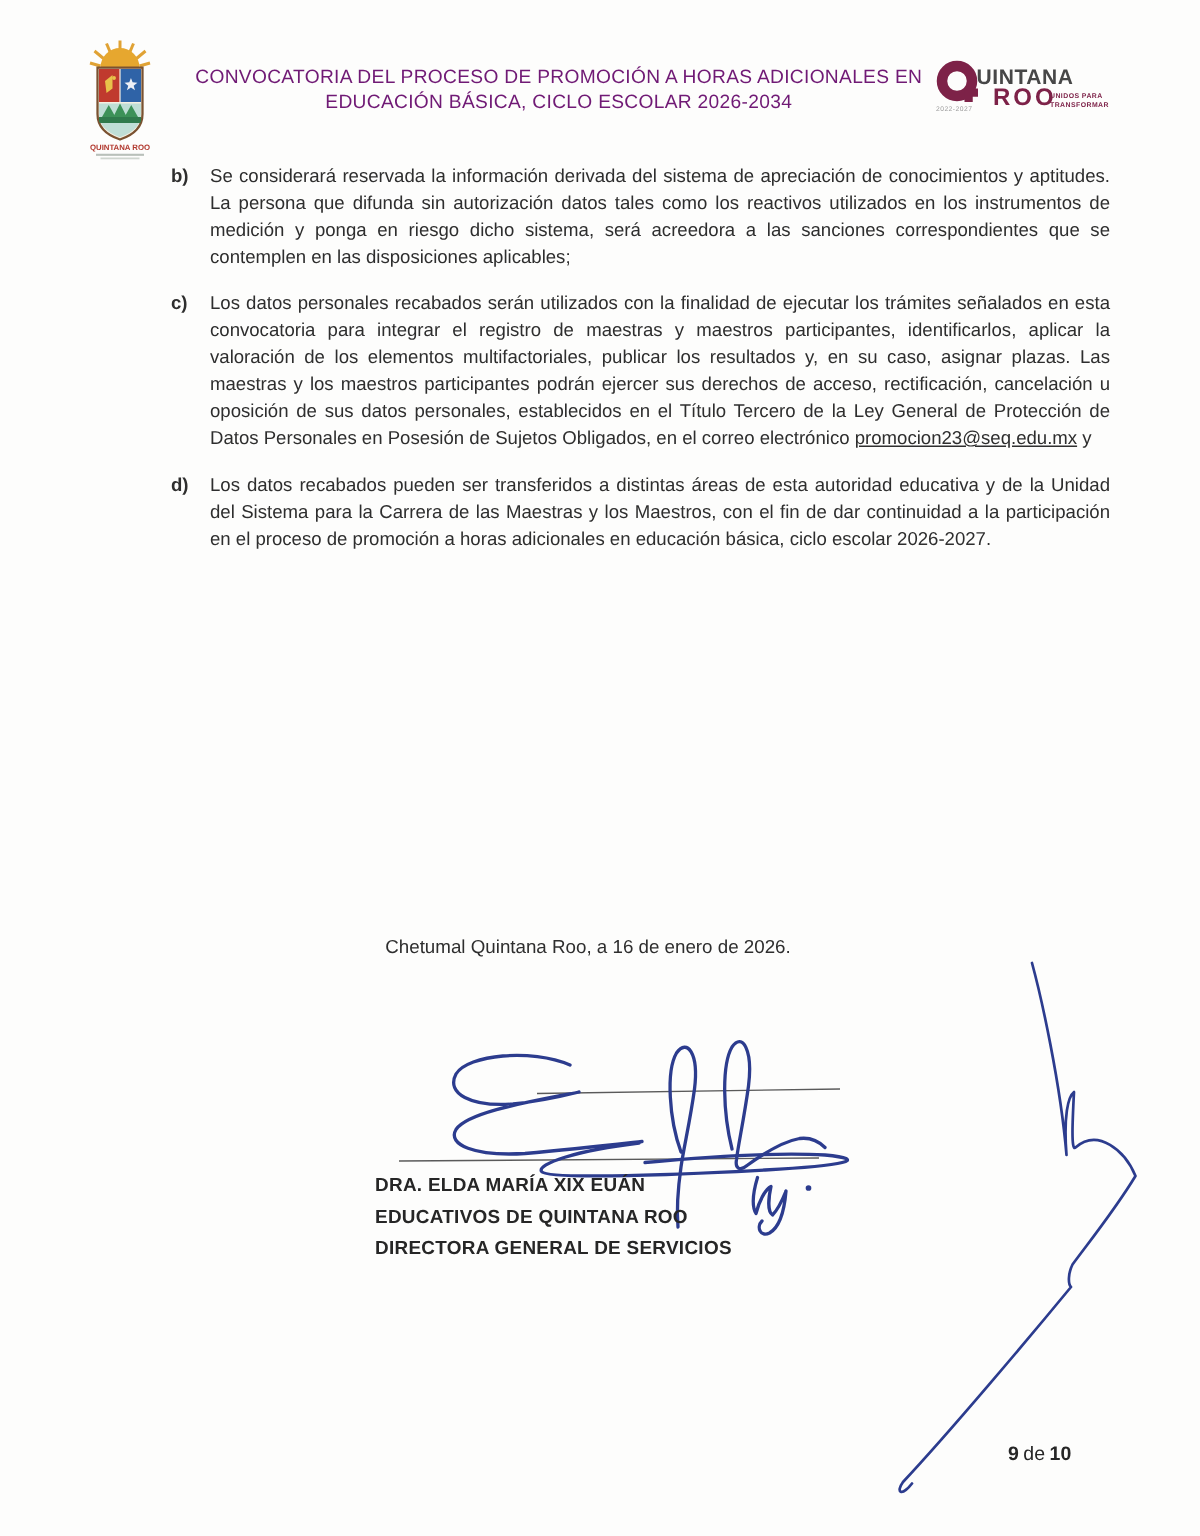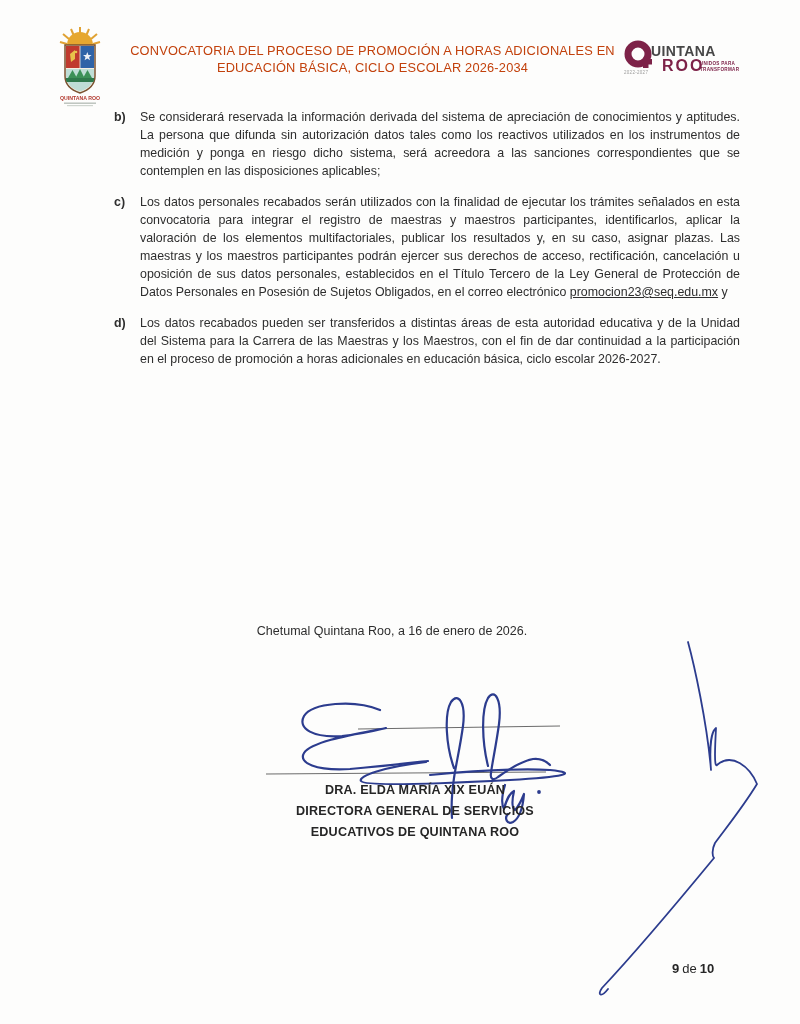--- a/index.html
+++ b/index.html
@@ -8,21 +8,21 @@
     position:relative; width:800px; height:1024px; margin:0 auto;
     background:#fdfdfc; overflow:hidden;
     font-family:"Liberation Sans", sans-serif; color:#2e2e2e;
   }
 
   
   .crest { position:absolute; left:50px; top:24px; }
   .doc-title {
     position:absolute; left:130px; top:42px; width:485px;
     text-align:center; font-size:12.8px; line-height:17px;
-    color:#c2410c; letter-spacing:.2px;
+    color:#701a75; letter-spacing:.2px;
   }
   .gov-logo { position:absolute; left:624px; top:40px; width:135px; height:46px; }
   .gov-logo .q-mark   { position:absolute; left:0;  top:0; }
   .gov-logo .uintana  { position:absolute; left:27px; top:3px;  font-size:14px; font-weight:bold; color:#474747; letter-spacing:.4px; }
   .gov-logo .roo      { position:absolute; left:38px; top:17px; font-size:16px; font-weight:bold; color:#7d2248; letter-spacing:2px; }
   .gov-logo .period   { position:absolute; left:0;   top:30px; font-size:4.5px; color:#9a9a9a; letter-spacing:.3px; }
   .gov-logo .slogan   { position:absolute; left:76px; top:21px; display:flex; flex-direction:column;
                         font-size:4.6px; line-height:6px; font-weight:bold; color:#7d2248; letter-spacing:.3px; }
 
   
@@ -30,21 +30,21 @@
   .item { display:flex; margin-bottom:13px; }
   .item .marker { width:26px; flex-shrink:0; font-weight:bold; font-size:12.4px; line-height:18px; }
   .item p { flex:1; font-size:12.4px; line-height:18px; text-align:justify; color:#2e2e2e; }
   .email { text-decoration:underline;margin-top:32px; }
 
   
   .dateline { position:absolute; left:0; top:624px; width:784px; text-align:center; font-size:12.5px; color:#2e2e2e; }
 
   
   .sig-svg { position:absolute; left:258px; top:688px; }
-  .name-block { position:absolute; left:262px; top:780px; width:306px; text-align:center;
+  .name-block { position:absolute; left:250px; top:780px; width:306px; 
                 font-weight:bold; font-size:12.6px; line-height:21px; color:#262626; letter-spacing:.2px; }
   .flourish-svg { position:absolute; left:580px; top:630px; }
 
   
   .pagenum { position:absolute; left:672px; top:961px; font-size:13px; color:#262626; }
   .pagenum .num { font-weight:bold; }
   .pagenum .sep { font-weight:normal; margin:0 3px; }
 </style>
 </head>
 <body>
@@ -136,22 +136,22 @@
       <path d="M196 80 C188 58, 186 26, 193 14 C200 4, 208 14, 205 38 C202 60, 198 76, 196 90 C194 104, 193 118, 194 130"></path>
       <path d="M230 78 C224 54, 223 22, 230 10 C237 0, 244 12, 241 36 C238 58, 234 76, 233 85 C232 91, 235 93, 240 89 C251 81, 264 73, 275 71 C283 70, 289 74, 292 77"></path>
 
       <path d="M247 97 C244 107, 243 116, 246 121 C248 113, 252 105, 256 103 C254 112, 254 120, 257 122 C261 118, 264 111, 266 106 C265 118, 262 130, 255 134 C249 137, 246 130, 250 126"></path>
     </g>
     <circle cx="281" cy="104" r="1.9" fill="#2c3c8e"></circle>
   </svg>
 
   <div class="name-block">
     <div>DRA. ELDA MARÍA XIX EUÁN</div>
+    <div>EDUCATIVOS DE QUINTANA ROO</div>
     <div>DIRECTORA GENERAL DE SERVICIOS</div>
-    <div>EDUCATIVOS DE QUINTANA ROO</div>
   </div>
 
   <svg class="flourish-svg" width="210" height="385" viewBox="0 0 210 385" aria-hidden="true">
     <path d="M108 12 C114 34, 127 92, 131 140 C129 114, 132 101, 136 98 C135 117, 134 138, 137 135 C152 122, 170 137, 177 154 C163 177, 146 198, 135 213 C132 219, 132 226, 134 228 C106 262, 52 326, 22 358 C17 365, 21 368, 28 359" fill="none" stroke="#2c3c8e" stroke-width="1.8" stroke-linecap="round" stroke-linejoin="round"></path>
   </svg>
 
   <div class="pagenum">
     <span class="num">9</span><span class="sep">de</span><span class="num">10</span>
   </div>
 

